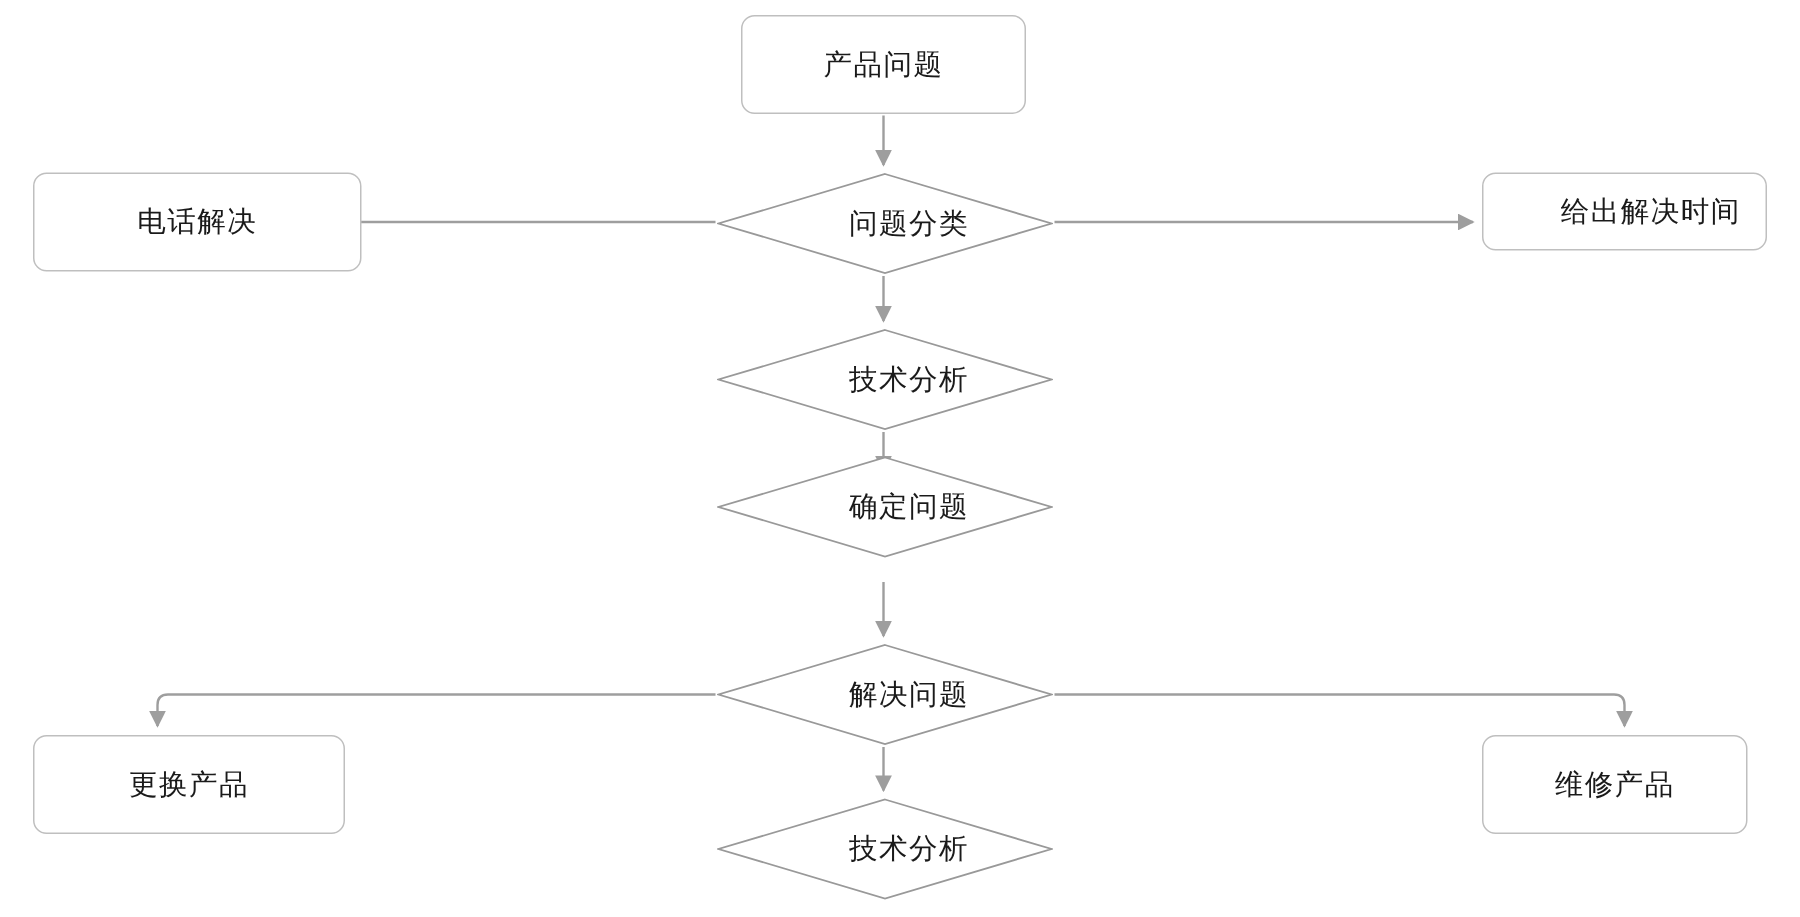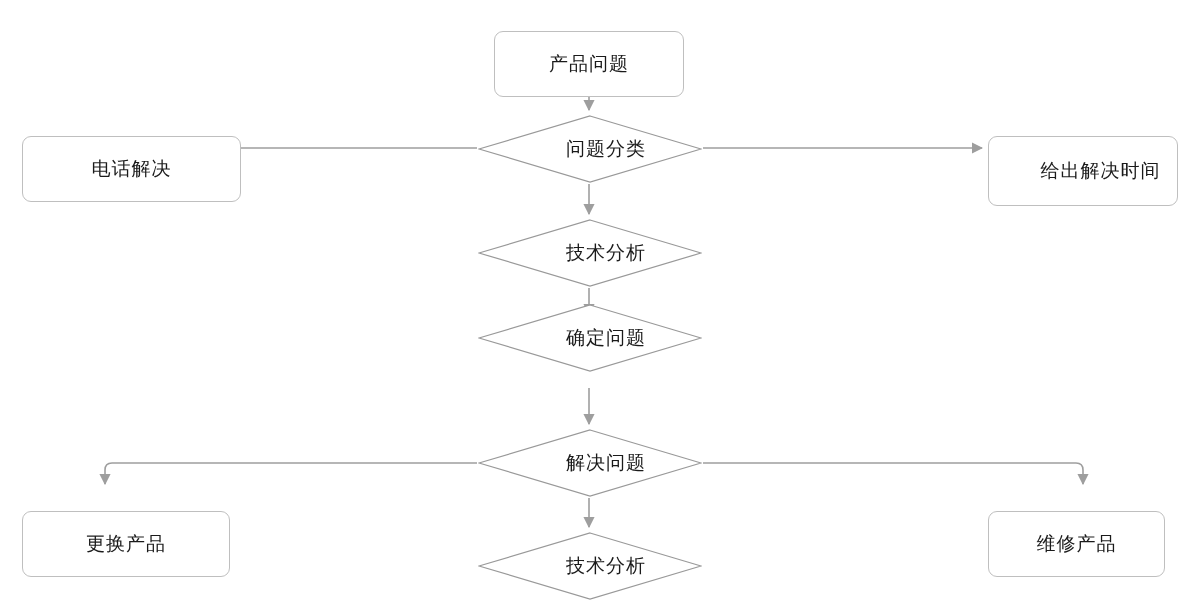--- a/index.html
+++ b/index.html
@@ -33,21 +33,20 @@
     color: #1a1a1a;
     font-size: 19px;
     letter-spacing: 1px;
     white-space: nowrap;
     user-select: none;
   }
   .node.box {
     border: 1px solid #bfbfbf;
     border-radius: 9px;
     background: #ffffff;
-    margin-top: 21px;
   }
   .node.diamond {
     background: transparent;
   }
   .diamond-svg {
     position: absolute;
     left: 0;
     top: 0;
     width: 100%;
     height: 100%;
@@ -97,21 +96,21 @@
     <svg class="diamond-svg" viewBox="0 0 224 68" preserveAspectRatio="none">
       <polygon points="112,1 223,34 112,67 1,34" fill="#ffffff" stroke="#999999" stroke-width="1.2"></polygon>
     </svg>
     <span class="diamond-label">问题分类</span>
   </div>
 
   <div class="node box" style="left:22px; top:115px; width:219px; height:66px;">
     <span>电话解决</span>
   </div>
 
-  <div class="node box" style="left:988px; top:115px; width:190px; height:70px;padding-left:35px;">
+  <div class="node box" style="left:988px; top:115px; width:190px; height:52px;padding-left:35px;">
     <span>给出解决时间</span>
   </div>
 
   <div class="node diamond" style="left:478px; top:219px; width:224px; height:68px;">
     <svg class="diamond-svg" viewBox="0 0 224 68" preserveAspectRatio="none">
       <polygon points="112,1 223,34 112,67 1,34" fill="#ffffff" stroke="#999999" stroke-width="1.2"></polygon>
     </svg>
     <span class="diamond-label">技术分析</span>
   </div>
 

